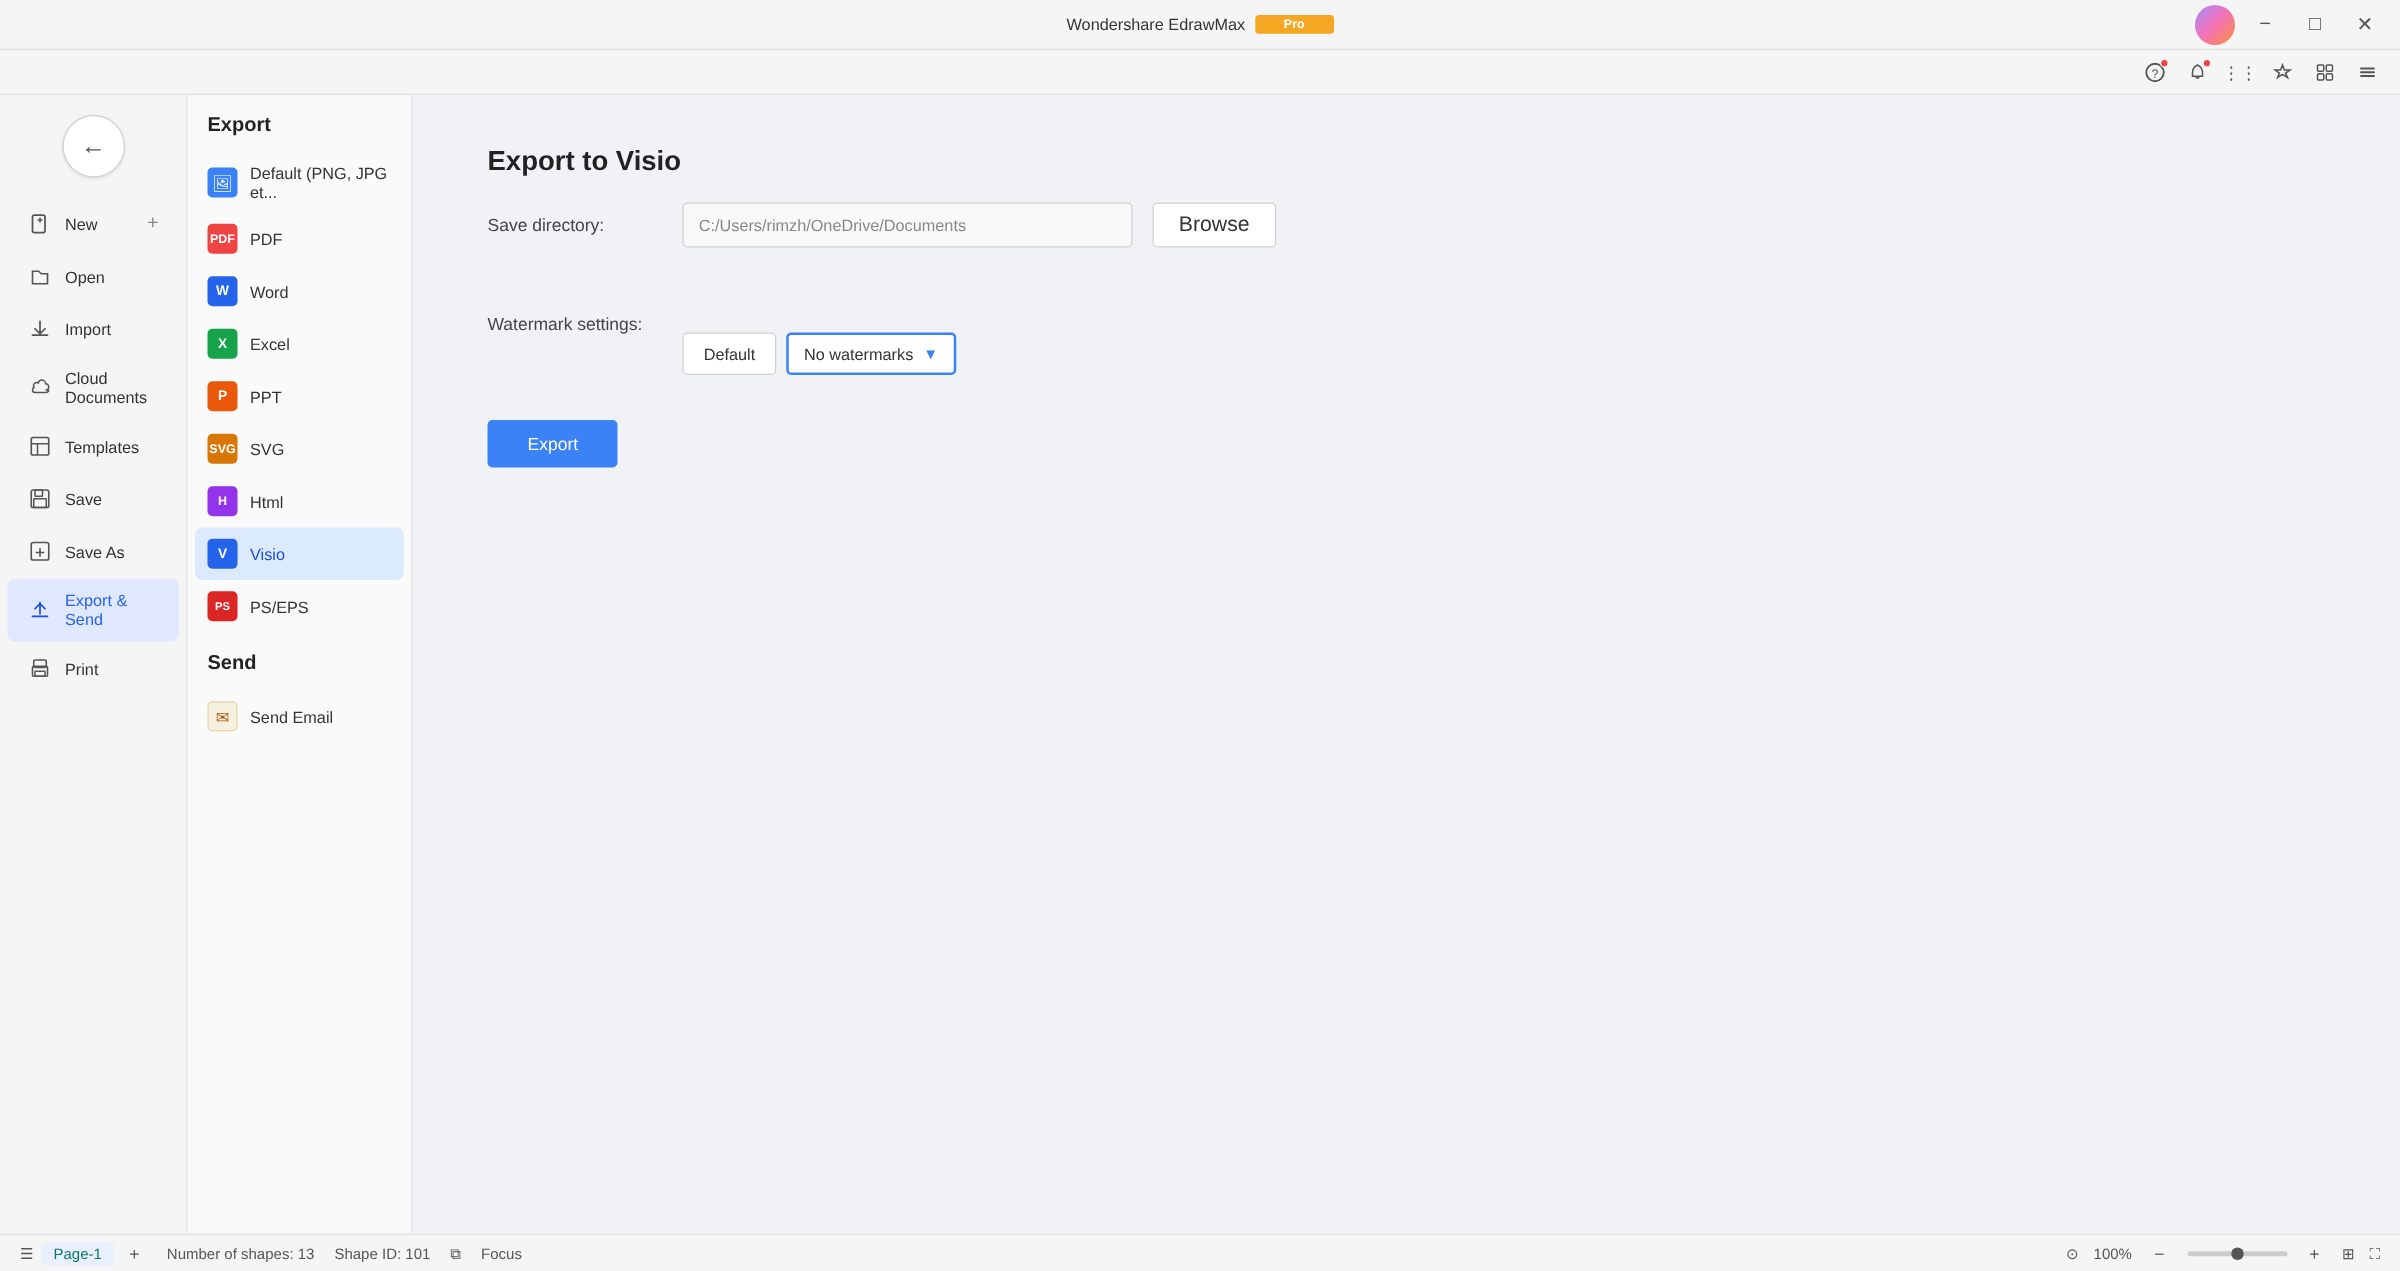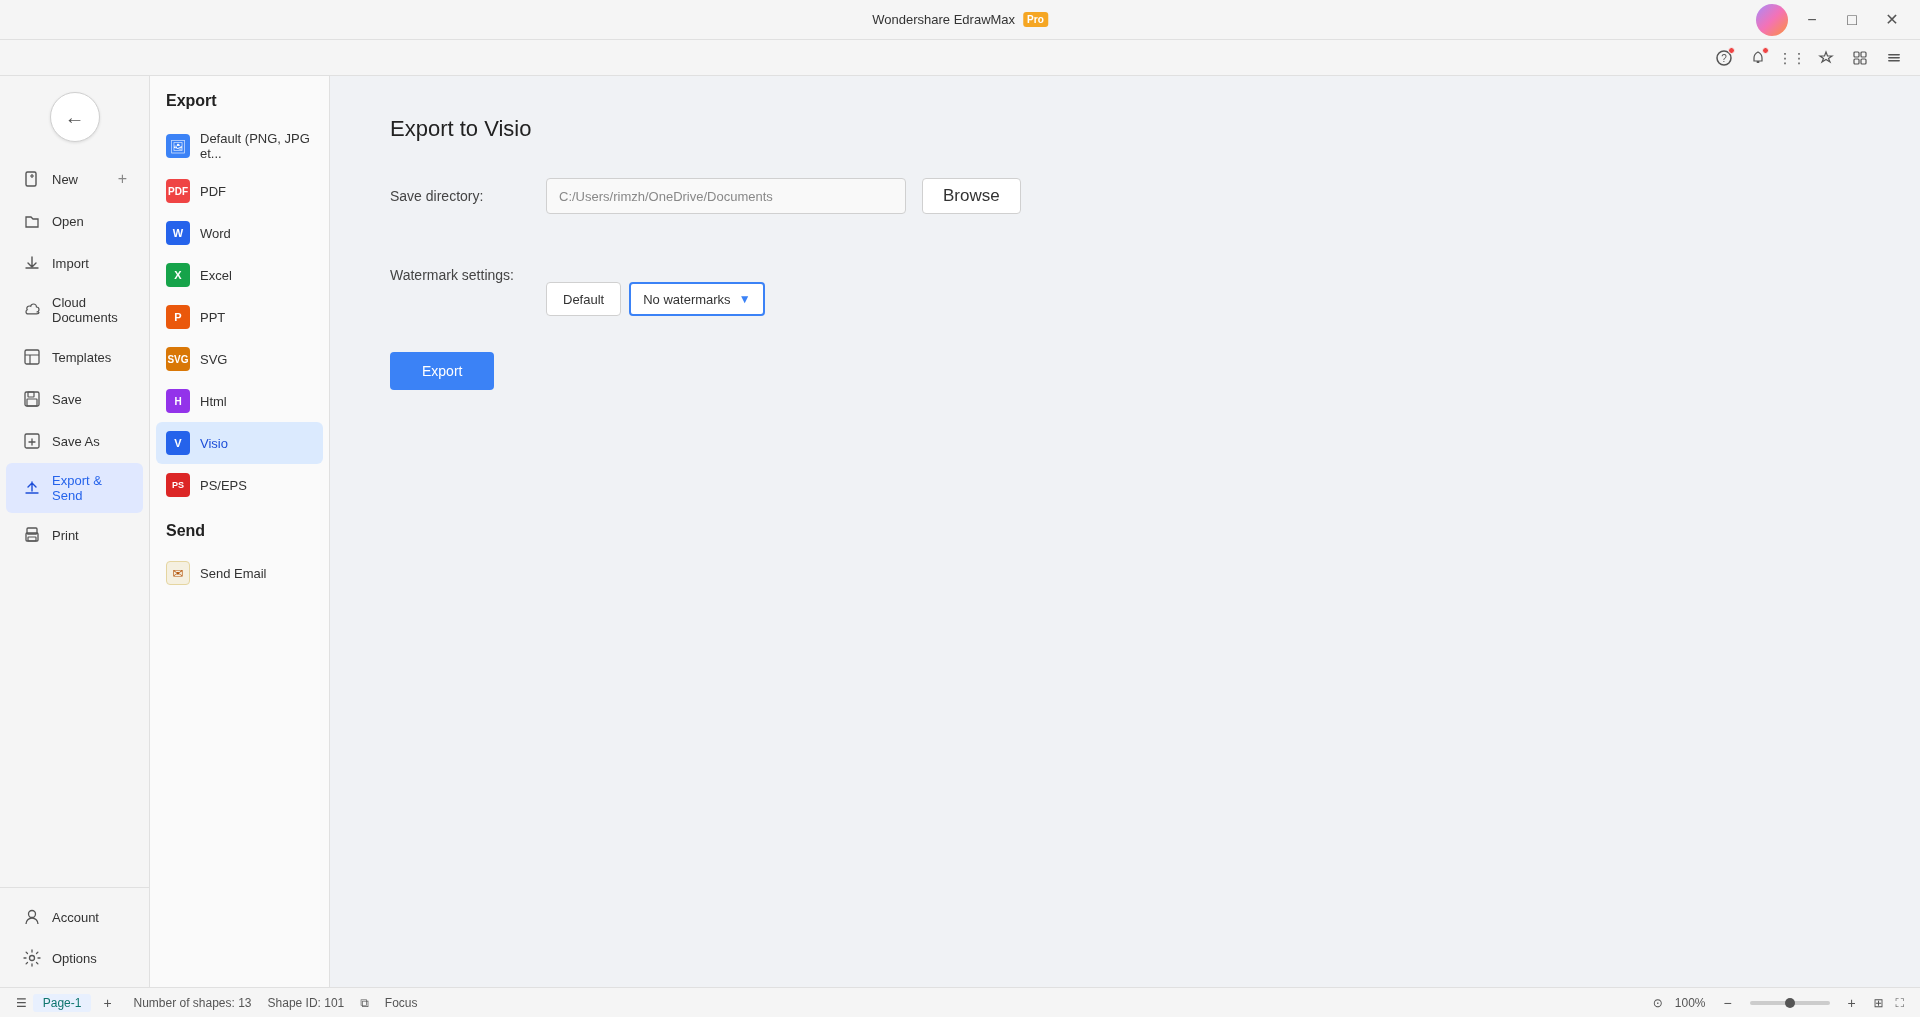--- a/index.html
+++ b/index.html
@@ -24,21 +24,21 @@
       align-items: center;
       gap: 8px;
       font-size: 13px;
       color: #333;
     }
     .pro-badge {
       background: #f5a623;
       color: white;
       font-size: 10px;
       font-weight: bold;
-      padding: 2px 4px;
+      padding: 2px 23px;
       border-radius: 3px;
     }
     .title-bar-right {
       display: flex;
       align-items: center;
       gap: 8px;
       margin-left: auto;
     }
     .title-btn {
       width: 32px;
@@ -211,23 +211,23 @@
 
     
     .main-content {
       flex: 1;
       background: #f0f2f5;
       padding: 40px 60px;
       overflow-y: auto;
     }
     .export-title {
       font-size: 22px;
-      font-weight: 400;
+      font-weight: 700;
       color: #222;
-      margin-bottom: 36px;
+      margin-bottom: 20px;
     }
 
     .form-group {
       display: flex;
       align-items: center;
       margin-bottom: 20px;
       gap: 16px;
     }
     .form-label {
       font-size: 14px;
@@ -510,40 +510,20 @@
             <rect x="4" y="2" width="10" height="6" rx="1" stroke="#555" stroke-width="1.3" fill="none"></rect>
             <rect x="3" y="7" width="12" height="8" rx="1" stroke="#555" stroke-width="1.3" fill="none"></rect>
             <rect x="5" y="11" width="8" height="4" rx="0.5" stroke="#555" stroke-width="1.2" fill="none"></rect>
           </svg>
       </div>
       <span class="nav-item-label">Print</span>
     </div>
 
     <div class="nav-spacer"></div>
 
-    <div class="nav-bottom">
-      <div class="nav-item">
-        <div class="nav-item-icon">
-          <svg width="18" height="18" viewBox="0 0 18 18">
-              <circle cx="9" cy="6" r="3.5" stroke="#555" stroke-width="1.3" fill="none"></circle>
-              <path d="M3 16c0-3.3 2.7-6 6-6s6 2.7 6 6" stroke="#555" stroke-width="1.3" fill="none"></path>
-            </svg>
-        </div>
-        <span class="nav-item-label">Account</span>
-      </div>
-      <div class="nav-item">
-        <div class="nav-item-icon">
-          <svg width="18" height="18" viewBox="0 0 18 18">
-              <circle cx="9" cy="9" r="2.5" stroke="#555" stroke-width="1.3" fill="none"></circle>
-              <path d="M9 1v2M9 15v2M1 9h2M15 9h2M3.1 3.1l1.4 1.4M13.5 13.5l1.4 1.4M14.9 3.1l-1.4 1.4M4.5 13.5l-1.4 1.4" stroke="#555" stroke-width="1.3" stroke-linecap="round"></path>
-            </svg>
-        </div>
-        <span class="nav-item-label">Options</span>
-      </div>
-    </div>
   </div>
 
   <div class="middle-sidebar">
     <div class="section-title">Export</div>
 
     <div class="export-item">
       <div class="export-icon icon-png">🖼</div>
       <span>Default (PNG, JPG et...</span>
     </div>
     <div class="export-item">

